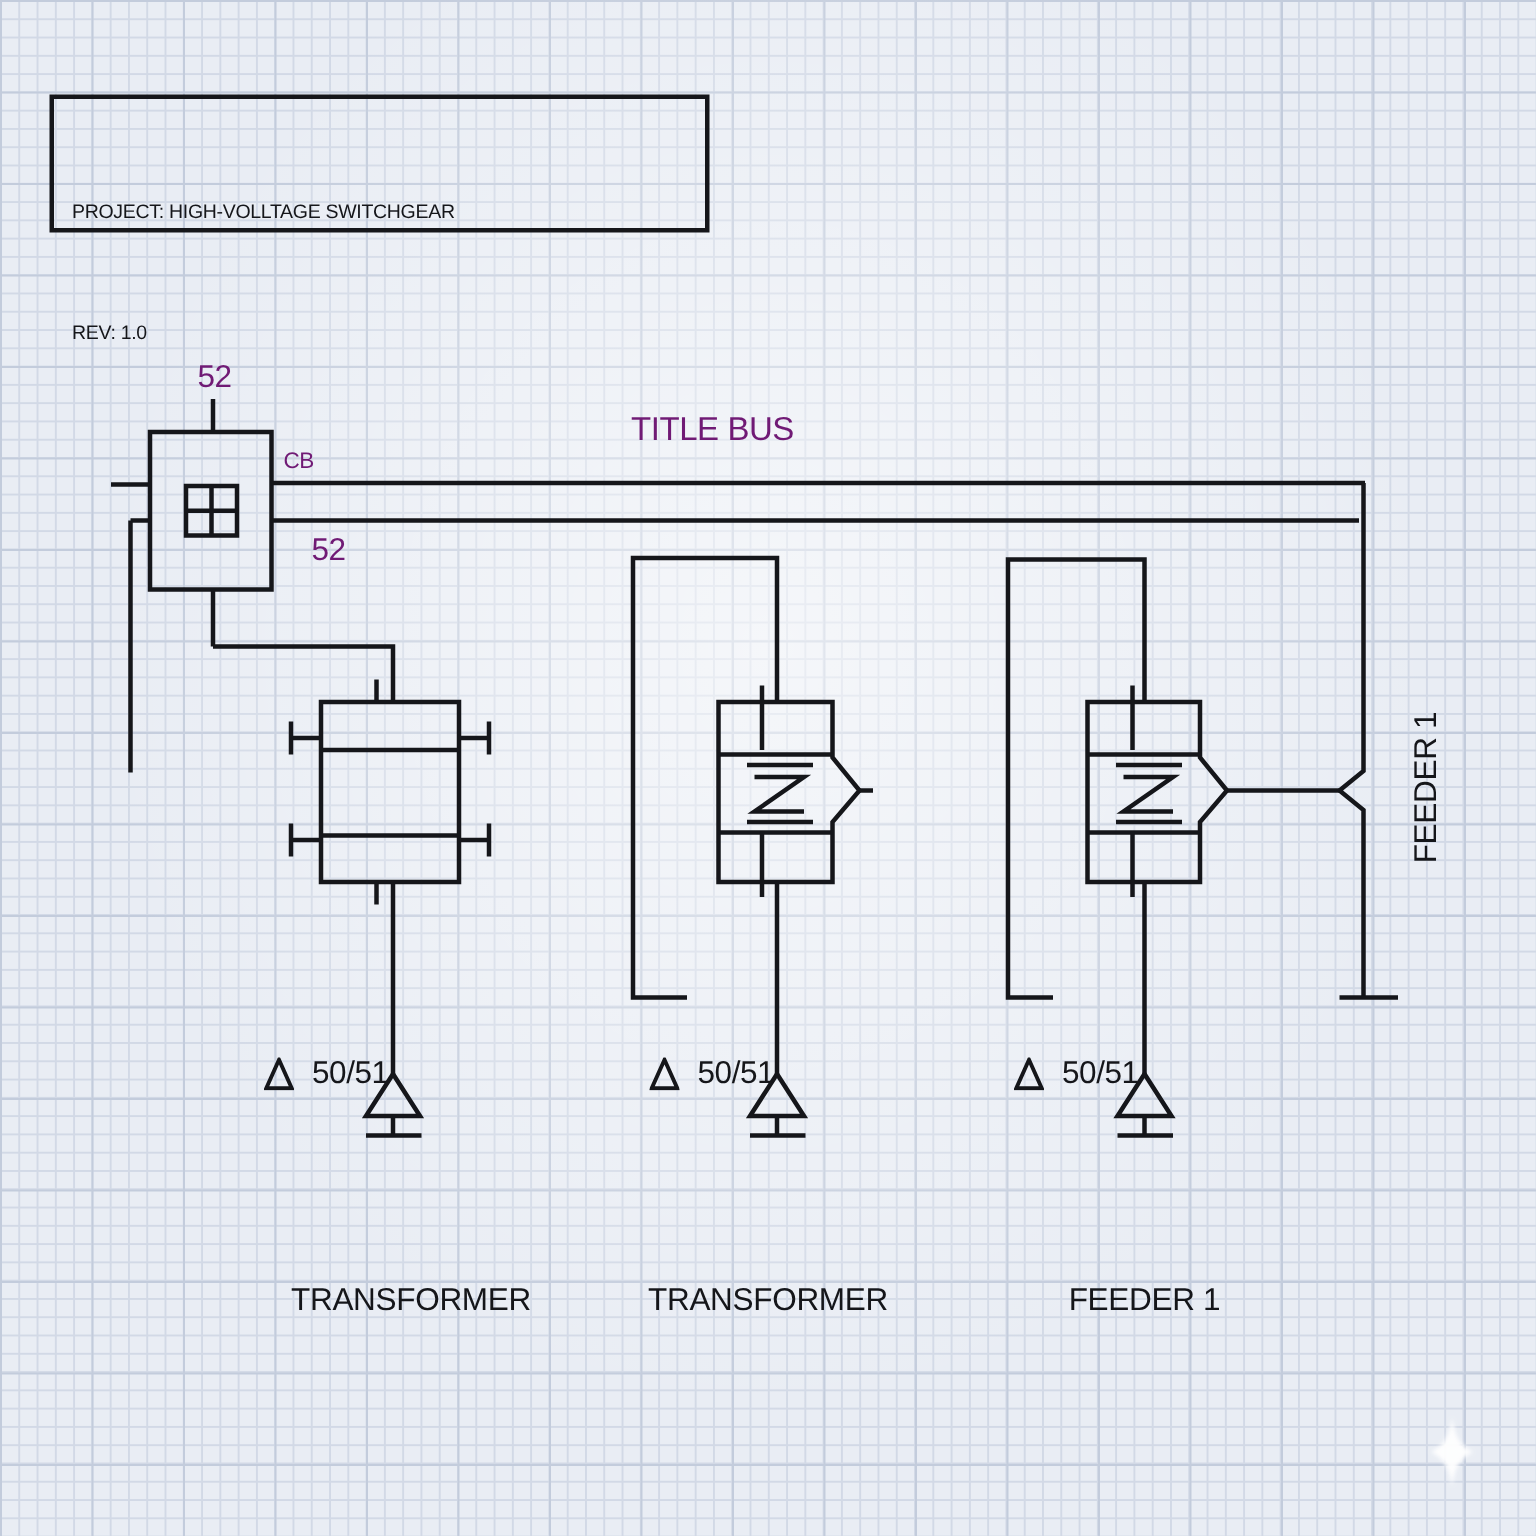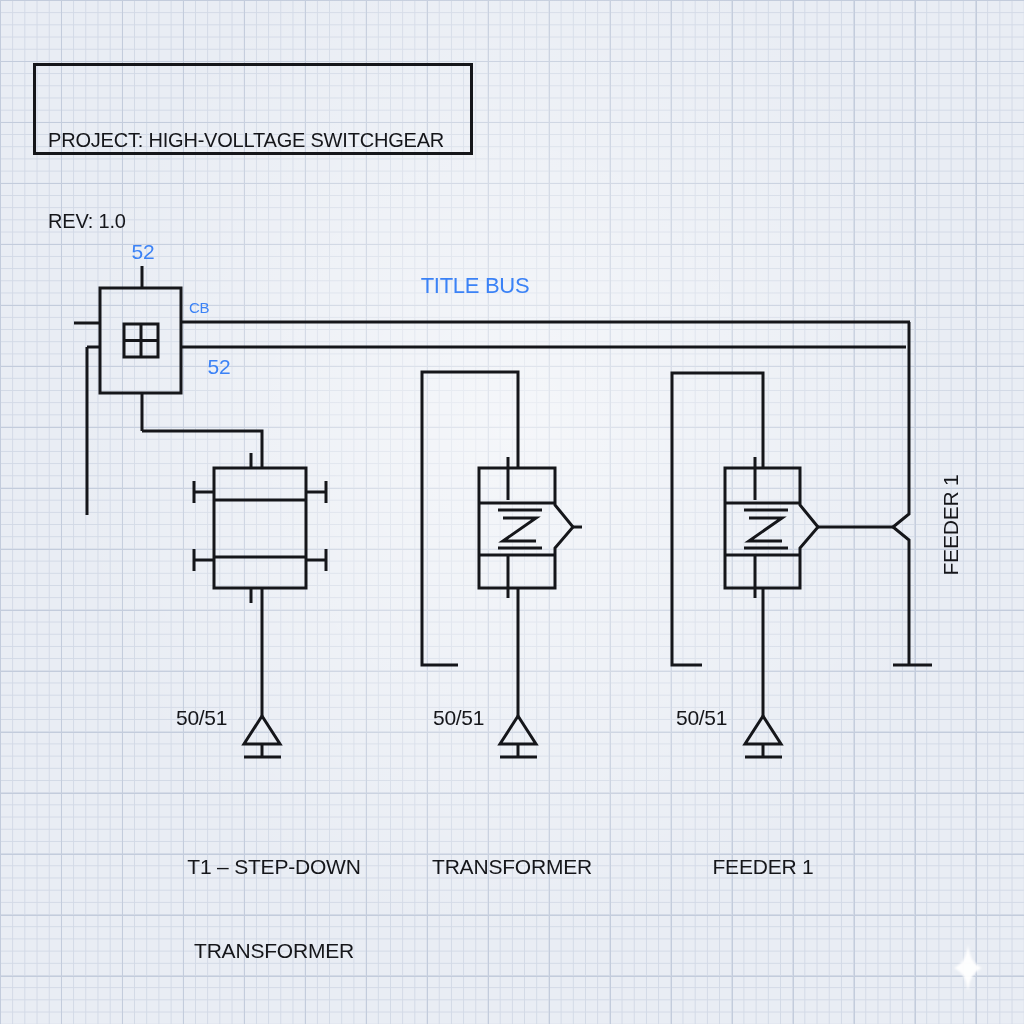--- a/index.html
+++ b/index.html
@@ -14,35 +14,35 @@
     background-image:
       radial-gradient(ellipse at 50% 42%, rgba(255,255,255,0.55), rgba(255,255,255,0) 62%),
       linear-gradient(#c3ccdc 1px, transparent 1px),
       linear-gradient(90deg, #c3ccdc 1px, transparent 1px),
       linear-gradient(#d2d9e6 1px, transparent 1px),
       linear-gradient(90deg, #d2d9e6 1px, transparent 1px);
     background-size:100% 100%, 61px 61px, 61px 61px, 12.2px 12.2px, 12.2px 12.2px;
   }
   .lbl{
     position:absolute;white-space:pre;letter-spacing:-0.3px;
-    font-size:21px;line-height:23px;color:#3b82f6;
+    font-size:21px;line-height:23px;color:#701a75;
   }
   .center{text-align:center;}
   #titleblock{
     position:absolute;left:33px;top:63px;width:440px;height:92px;
     border:3px solid #15161a;box-sizing:border-box;
-    padding:7px 8px 0 12px;font-size:20px;line-height:27px;
+    padding:7px 8px 0 12px;font-size:13px;line-height:27px;
     letter-spacing:-0.2px;white-space:pre;
   }
   #mainbus-label{left:405px;top:274px;width:140px;font-size:22px;}
   #cb-52-top{left:121px;top:240px;width:44px;}
   #cb-label{left:189px;top:296px;width:60px;font-size:15px;}
   #cb-52-side{left:197px;top:355px;width:44px;}
   .relay-label{
-    position:absolute;display:flex;align-items:center;gap:2px;height:24px;flex-direction:column;
+    position:absolute;display:flex;align-items:center;gap:12px;height:24px;
   }
   .relay-label .txt{font-size:21px;letter-spacing:-0.3px;}
   #relay-t1{left:176px;top:704px;}
   #relay-t2{left:433px;top:704px;}
   #relay-f1{left:676px;top:704px;}
   .branch-name{
     position:absolute;width:240px;text-align:center;
     font-size:21px;line-height:28px;letter-spacing:-0.2px;white-space:pre;
   }
   #name-t1{left:154px;top:797px;}
@@ -171,21 +171,20 @@
   <span class="txt">50/51</span>
 </div>
 <div class="relay-label" id="relay-f1">
   <svg width="20" height="22" viewBox="0 0 20 22">
     <polygon points="10,1.5 1.5,20.5 18.5,20.5" fill="none" stroke="#15161a" stroke-width="2.6"></polygon>
   </svg>
   <span class="txt">50/51</span>
 </div>
 
 <div class="branch-name" id="name-t1">
-  <div>T1 – STEP-DOWN</div>
   <div>TRANSFORMER</div>
 </div>
 <div class="branch-name" id="name-t2">
   <div>TRANSFORMER</div>
 </div>
 <div class="branch-name" id="name-f1">
   <div>FEEDER 1</div>
   <div></div>
 </div>
 

